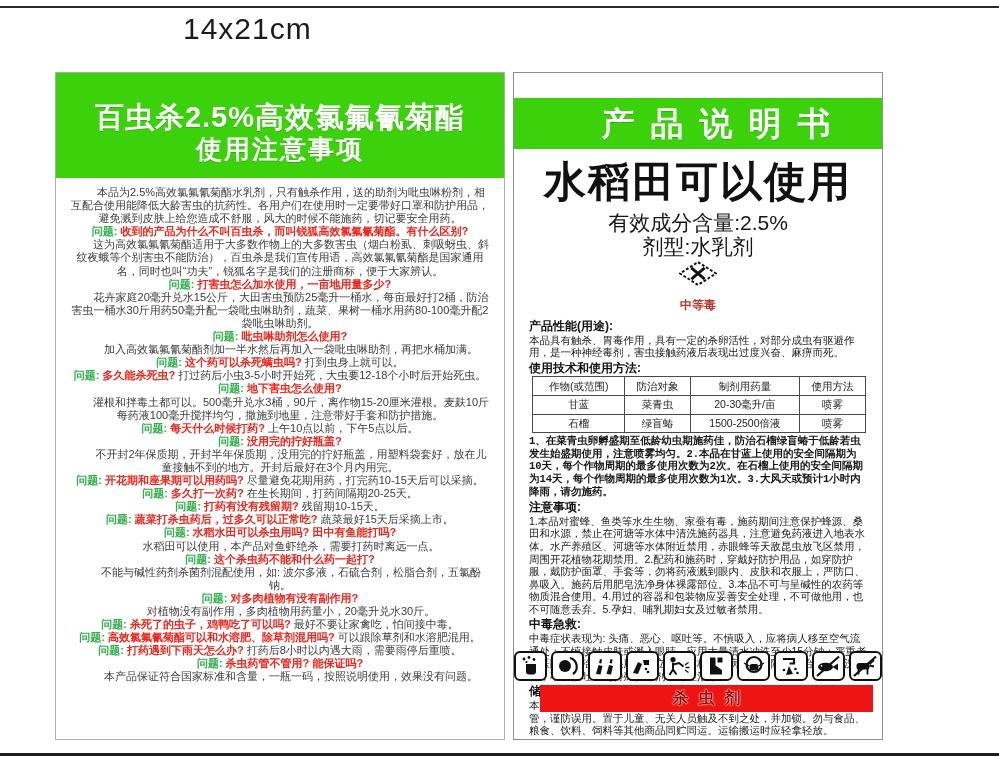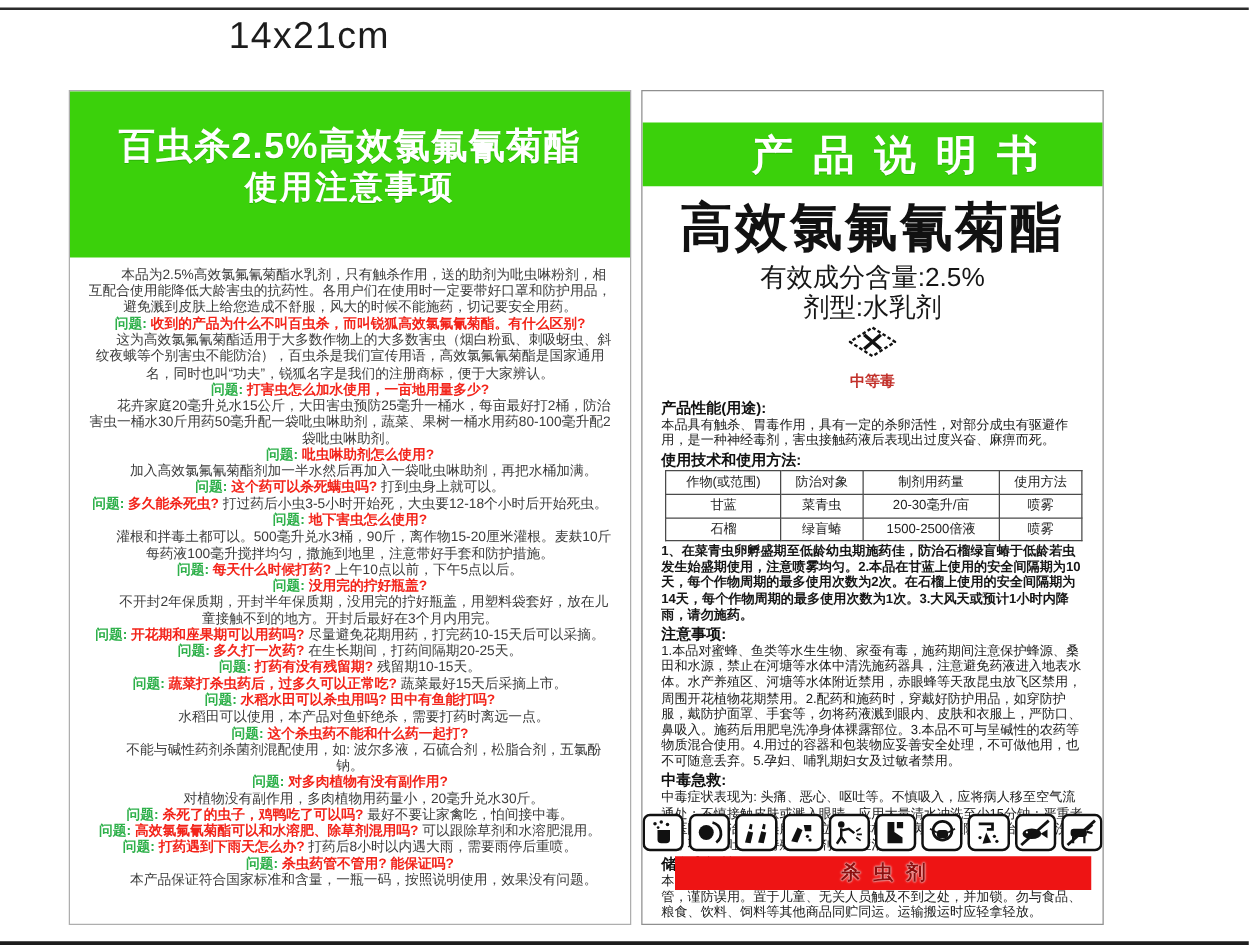--- a/index.html
+++ b/index.html
@@ -11,21 +11,21 @@
   .photo-line-top{position:absolute;left:0;top:6px;width:999px;height:2px;background:#2b2b2b;}
   .photo-line-bottom{position:absolute;left:0;top:753px;width:999px;height:3px;background:#1d1d1d;}
   .size-label{position:absolute;left:183px;top:12px;font-size:30px;color:#1c1c1c;letter-spacing:1px;}
 
   
   .left-panel{
     position:absolute;left:55px;top:72px;width:450px;height:668px;
     background:#fff;border:1px solid #aeaeae;box-sizing:border-box;overflow:hidden;
   }
   .left-header{
-    height:133px;background:var(--green,#3bd10b);color:#fff;text-align:center;
+    height:105px;background:var(--green,#3bd10b);color:#fff;text-align:center;
     font-weight:bold;box-sizing:border-box;padding-top:28px;
   }
   .left-header .l1{font-size:29px;line-height:33px;letter-spacing:1px;text-shadow:0 1px 0 rgba(0,90,0,.25);}
   .left-header .l2{font-size:26px;line-height:30px;letter-spacing:2px;text-shadow:0 1px 0 rgba(0,90,0,.25);}
   .left-body{padding:8px 14px 0 14px;font-size:11px;line-height:13.1px;color:#3c3c3c;}
   .left-body p{margin:0;text-align:center;}
   .intro{text-indent:2em;margin-bottom:1px;}
   .qa-line .ql{color:var(--label-green,#2eb04a);font-weight:bold;}
   .qa-line .qt{color:var(--q-red,#f3241a);font-weight:bold;}
   .qa-line .qi{color:#3c3c3c;font-weight:normal;}
@@ -46,21 +46,21 @@
   .tox{text-align:center;margin-top:3px;line-height:0;}
   .tox-label{text-align:center;font-size:12px;font-weight:bold;color:var(--tox-red,#c2312b);margin-top:13px;line-height:12px;}
   .rp-body{padding:6px 13px 0 15px;font-size:10.5px;line-height:12.6px;color:#202020;}
   .rp-body h4{font-size:12px;margin:3px 0 1px;color:#111;}
   .rp-body p{margin:0;}
   table.usage{width:98%;margin:2px auto 2px;border-collapse:collapse;}
   table.usage th,table.usage td{
     border:1px solid #4a4a4a;text-align:center;font-size:10.5px;font-weight:normal;
     padding:2.5px 0;color:#222;
   }
-  .notes{font-weight:bold;color:#161616;}
+  .notes{font-weight:bold;color:#161616;font-family:Liberation Mono, monospace;}
   .batch-line{margin-top:5px;display:flex;gap:34px;color:#333;}
   .icons-row{
     position:absolute;left:0;right:0;top:578px;display:flex;gap:4px;justify-content:center;
   }
   .icon-box{
     width:34px;height:30px;border:2px solid #101010;border-radius:6px;background:#fff;
     display:flex;align-items:center;justify-content:center;box-sizing:border-box;
   }
   .banner{
     position:absolute;left:26px;right:9px;top:612px;height:27px;background:var(--banner-red,#ee1414);
@@ -114,21 +114,21 @@
         <p class="qa-line"><span class="ql">问题: </span><span class="qt">高效氯氟氰菊酯可以和水溶肥、除草剂混用吗?</span><span class="qi"> 可以跟除草剂和水溶肥混用。</span></p>
         <p class="qa-line"><span class="ql">问题: </span><span class="qt">打药遇到下雨天怎么办?</span><span class="qi"> 打药后8小时以内遇大雨，需要雨停后重喷。</span></p>
         <p class="qa-line"><span class="ql">问题: </span><span class="qt">杀虫药管不管用? 能保证吗?</span></p>
         <p class="ans">本产品保证符合国家标准和含量，一瓶一码，按照说明使用，效果没有问题。</p>
       </div>
   </div>
 </div>
 
 <div class="right-panel">
   <div class="rp-header">产品说明书</div>
-  <div class="product-name">高效氯氟氰菊酯</div>
+  <div class="product-name">水稻田可以使用</div>
   <div class="center-line">有效成分含量:2.5%</div>
   <div class="center-line">剂型:水乳剂</div>
   <div class="tox">
     <svg viewBox="0 0 40 26" width="38" height="25">
       <path d="M20 1L39 13L20 25L1 13Z" fill="none" stroke="#111" stroke-width="2" stroke-dasharray="3 2"></path>
       <path d="M13 7l14 12M27 7L13 19" stroke="#111" stroke-width="3" fill="none"></path>
     </svg>
   </div>
   <div class="tox-label">中等毒</div>
 

